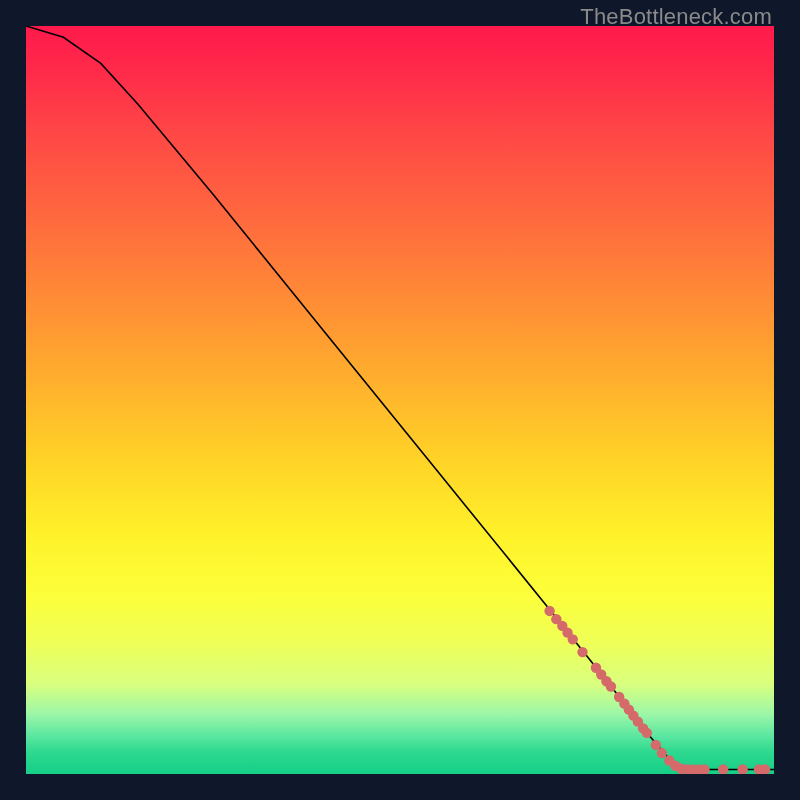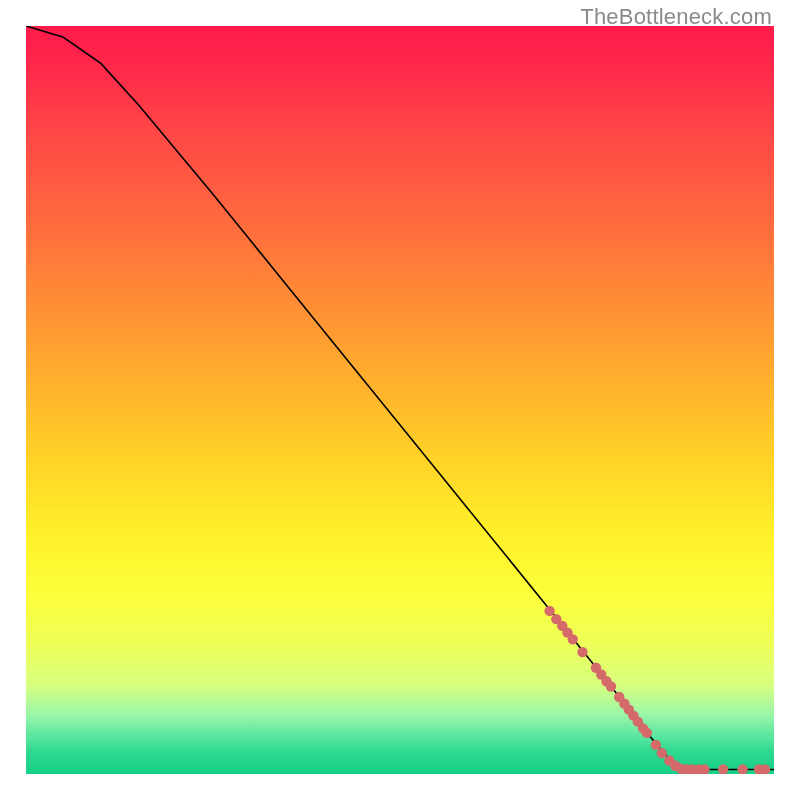--- a/index.html
+++ b/index.html
@@ -1,21 +1,21 @@
 <!DOCTYPE html>
 <html><head>
 <meta charset="utf-8">
 <style>
   * { margin: 0; padding: 0; box-sizing: border-box; }
   html, body { width: 800px; height: 800px; background: #000; overflow: hidden; }
   .stage {
     position: relative;
     width: 800px;
     height: 800px;
-    background: #ffffff;
+    background: #0f172a;
   }
   .plot {
     position: absolute;
     left: 26px;
     top: 26px;
     width: 748px;
     height: 748px;
     background: linear-gradient(to bottom,
       #ff1a4b 0%,
       #ff2a4a 6%,

